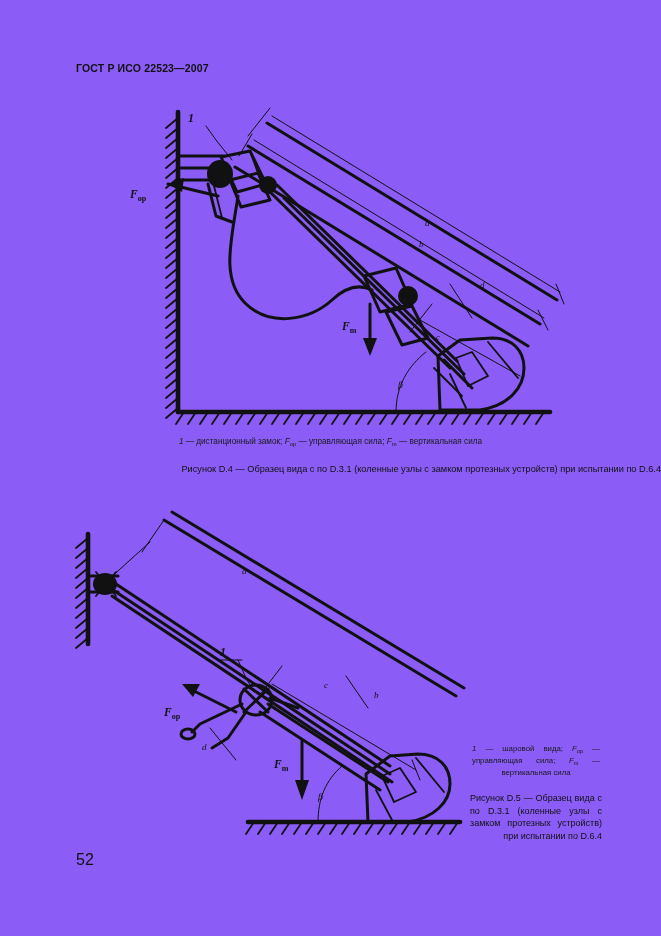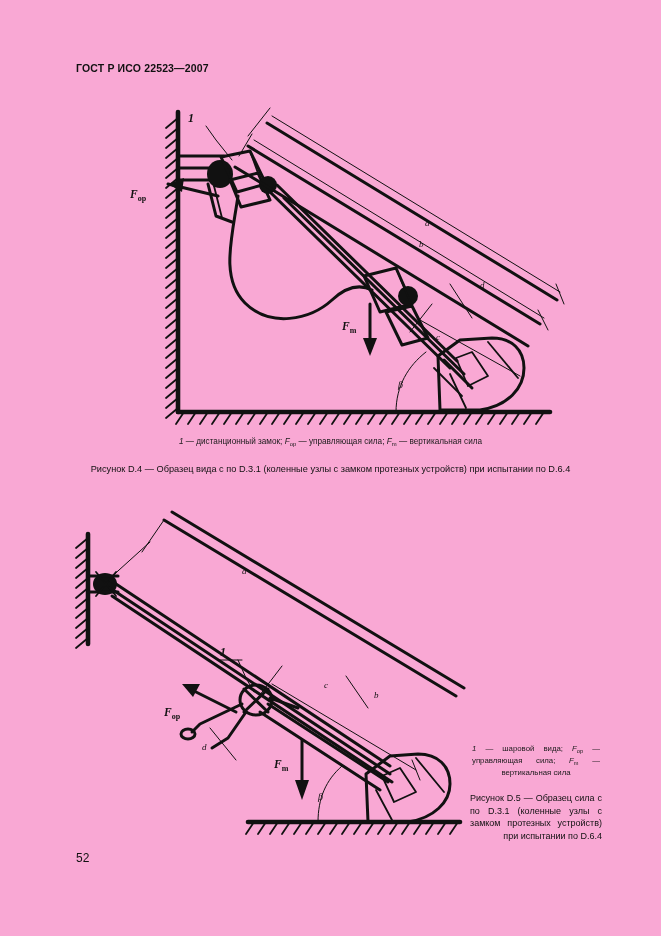--- a/index.html
+++ b/index.html
@@ -14,21 +14,21 @@
     position: relative;
     overflow: hidden;
     font-family: "Liberation Sans", sans-serif;
     color: #1a1a1a;
     -webkit-font-smoothing: none;
   }
 
   .page {
     position: absolute;
     inset: 0;
-    background: #f9a8d4;
+    background: #8b5cf6;
   }
 
   
   .doc-header {
     position: absolute;
     left: 76px;
     top: 62px;
     font-size: 10.5px;
     font-weight: bold;
     letter-spacing: 0.15px;
@@ -59,21 +59,21 @@
   }
   .caption {
     position: absolute;
     font-size: 9.2px;
     line-height: 13px;
     color: #111;
   }
   #fig1-caption {
     left: 0; right: 0;
     top: 463px;
-    text-align: center;
+    text-align: right;
   }
 
   
   #fig2-legend {
     position: absolute;
     left: 472px;
     top: 744px;
     width: 128px;
     font-size: 7.8px;
     line-height: 10.4px;
@@ -100,21 +100,21 @@
     vertical-align: -0.3em;
     font-style: normal;
   }
   .nb { white-space: nowrap; }
 
   
   .folio {
     position: absolute;
     left: 76px;
     top: 851px;
-    font-size: 12px;
+    font-size: 16px;
     color: #111;
   }
 
   
   .ln { stroke: #111; fill: none; stroke-linecap: round; stroke-linejoin: round; }
   .thin   { stroke-width: 1; }
   .med    { stroke-width: 1.8; }
   .thick  { stroke-width: 3; }
   .xthick { stroke-width: 4.6; }
   .fillblk { fill: #111; stroke: none; }
@@ -477,17 +477,17 @@
         <line class="ln thick" x1="242" y1="242" x2="242" y2="294"></line>
         <path class="fillblk" d="M242 302 L235 282 L249 282 Z"></path>
         <text class="forcetext" x="214" y="270">F<tspan class="forcesub" dx="0" dy="3">m</tspan></text>
       </g>
 
     </svg>
   </div>
 
   <div id="fig2-legend"><span class="ital">1</span><span> — </span><span>шаровой вида</span><span>; </span><span class="nb"><span class="ital">F</span><span class="sub">ор</span></span><span> — </span><span>управляющая сила</span><span>; </span><span class="nb"><span class="ital">F</span><span class="sub">m</span></span><span> — </span><span>вертикальная сила</span></div>
 
-  <div id="fig2-caption"><span>Рисунок D.5 — Образец сила с по D.3.1 (коленные узлы с замком протезных устройств) при испытании по D.6.4</span></div>
+  <div id="fig2-caption"><span>Рисунок D.5 — Образец вида с по D.3.1 (коленные узлы с замком протезных устройств) при испытании по D.6.4</span></div>
 
   <div class="folio">52</div>
 
 </div>
 
 </body></html>

